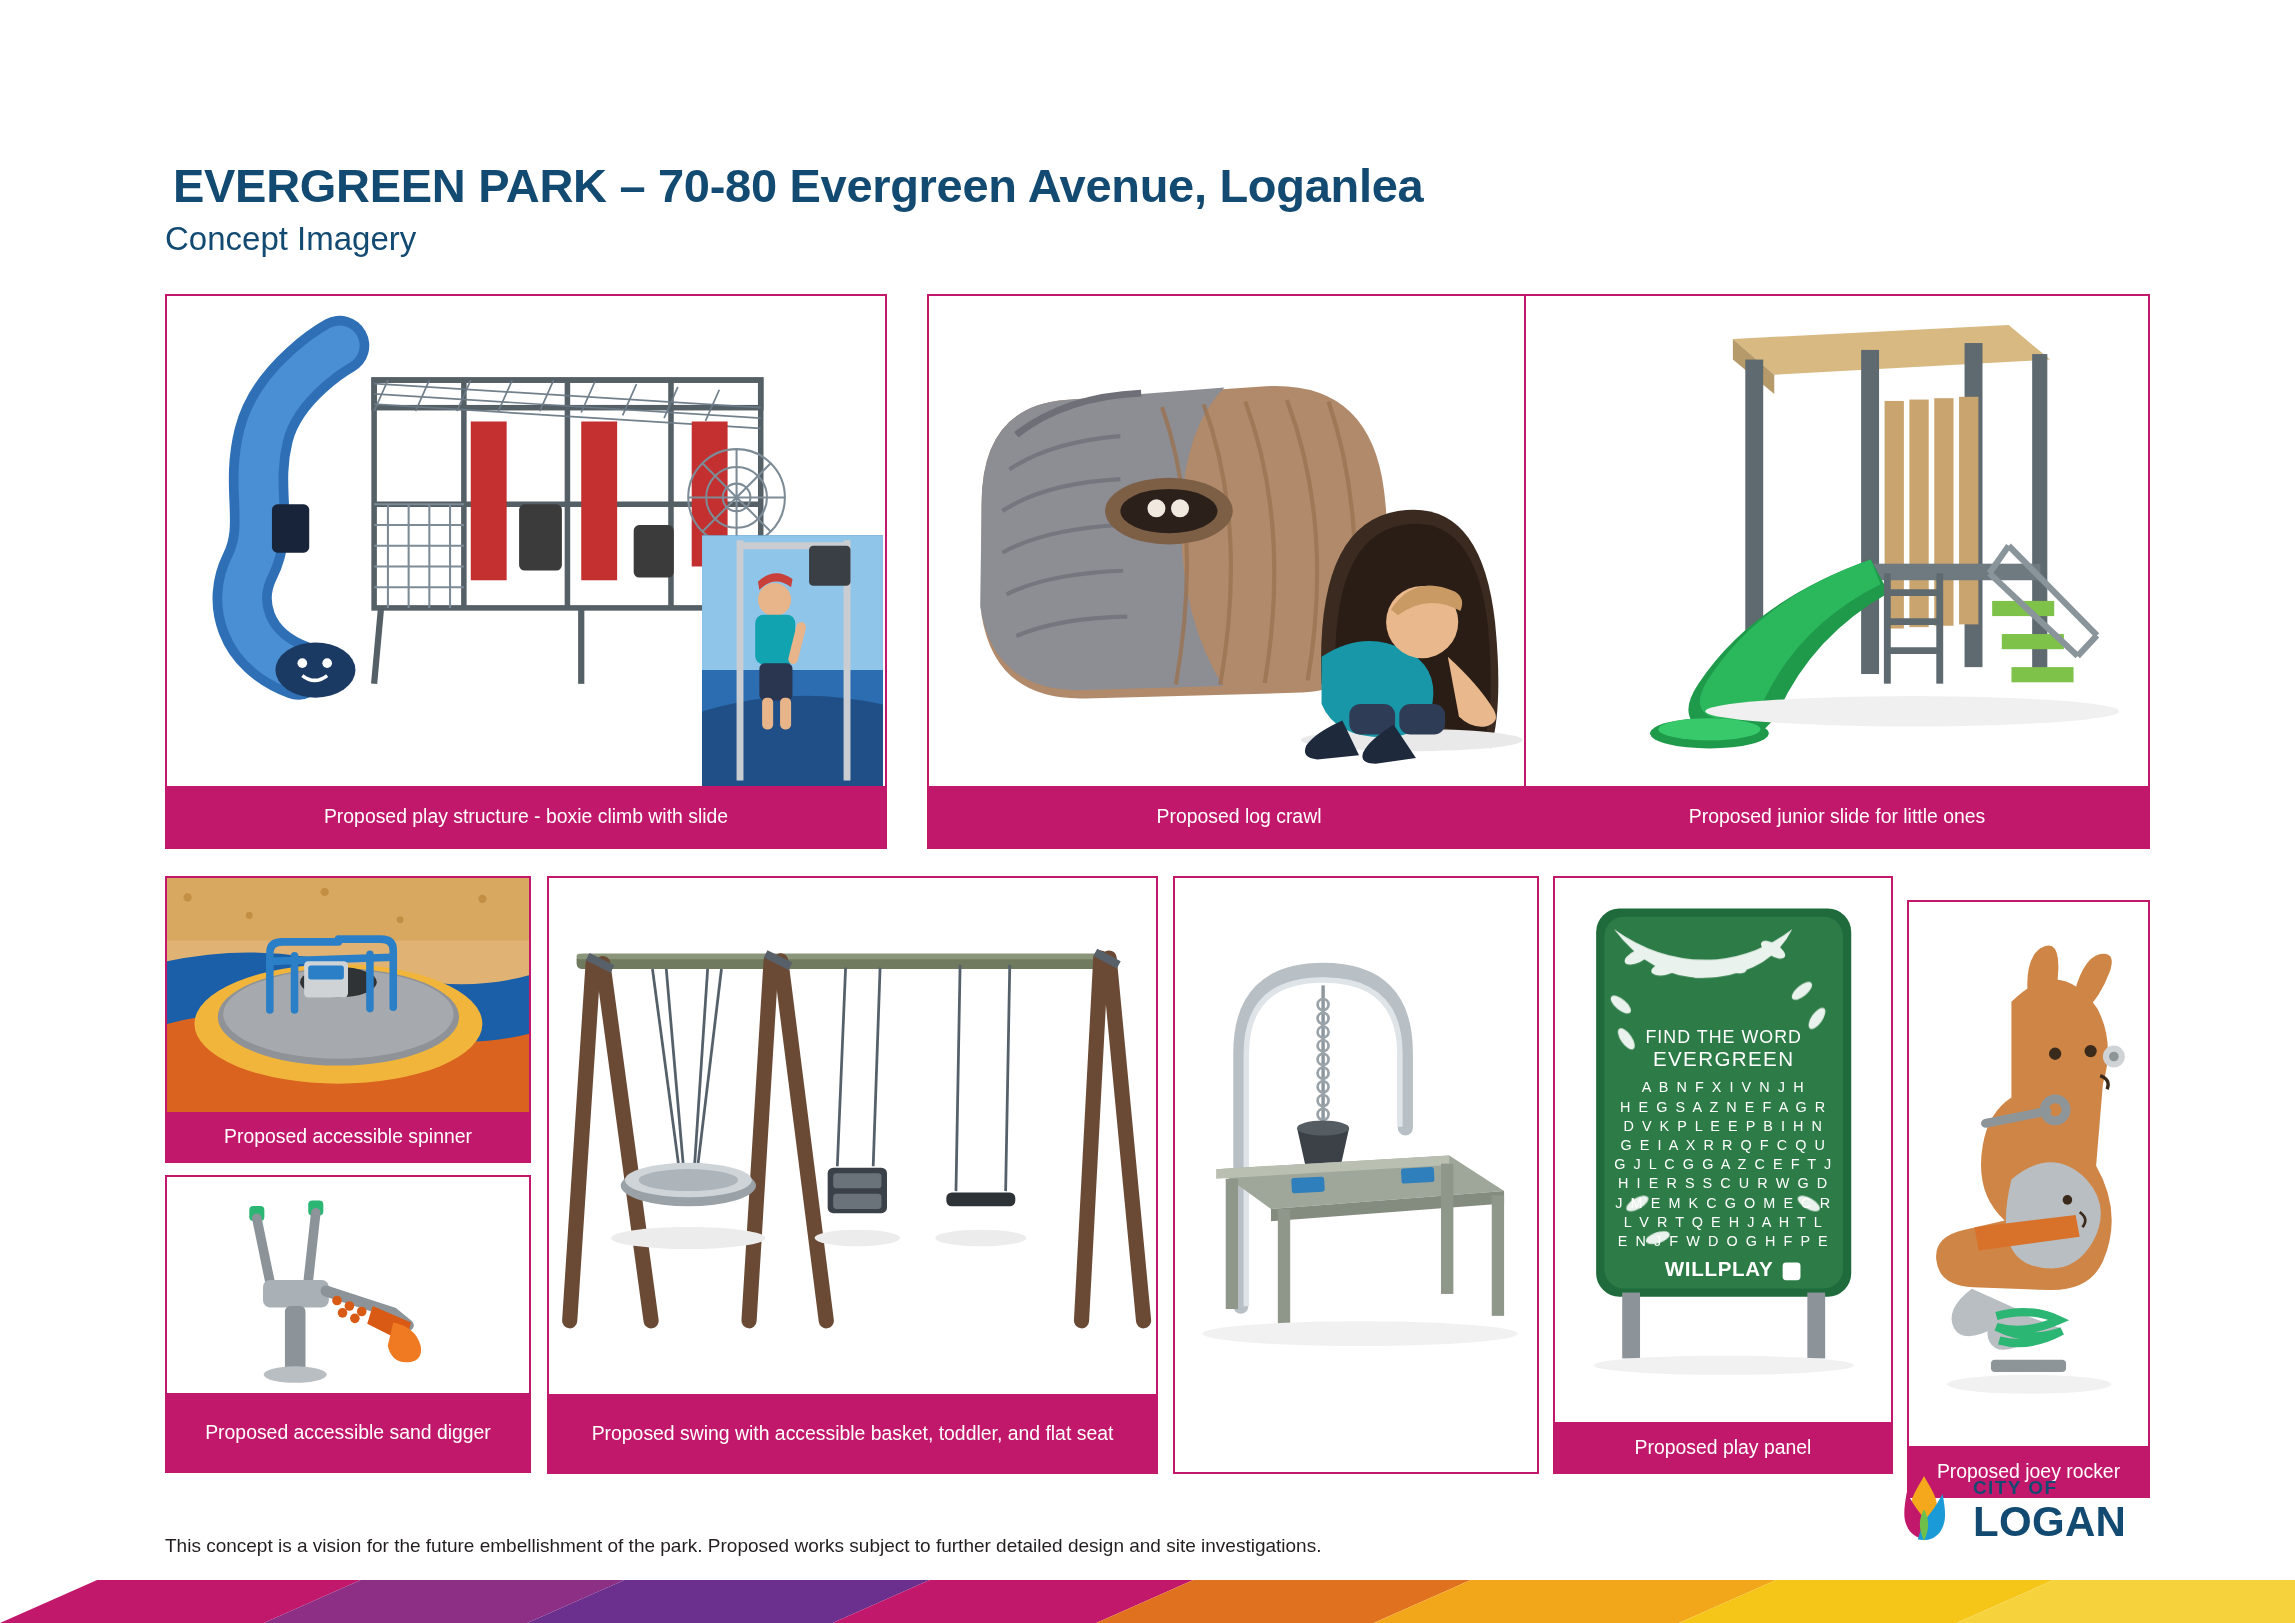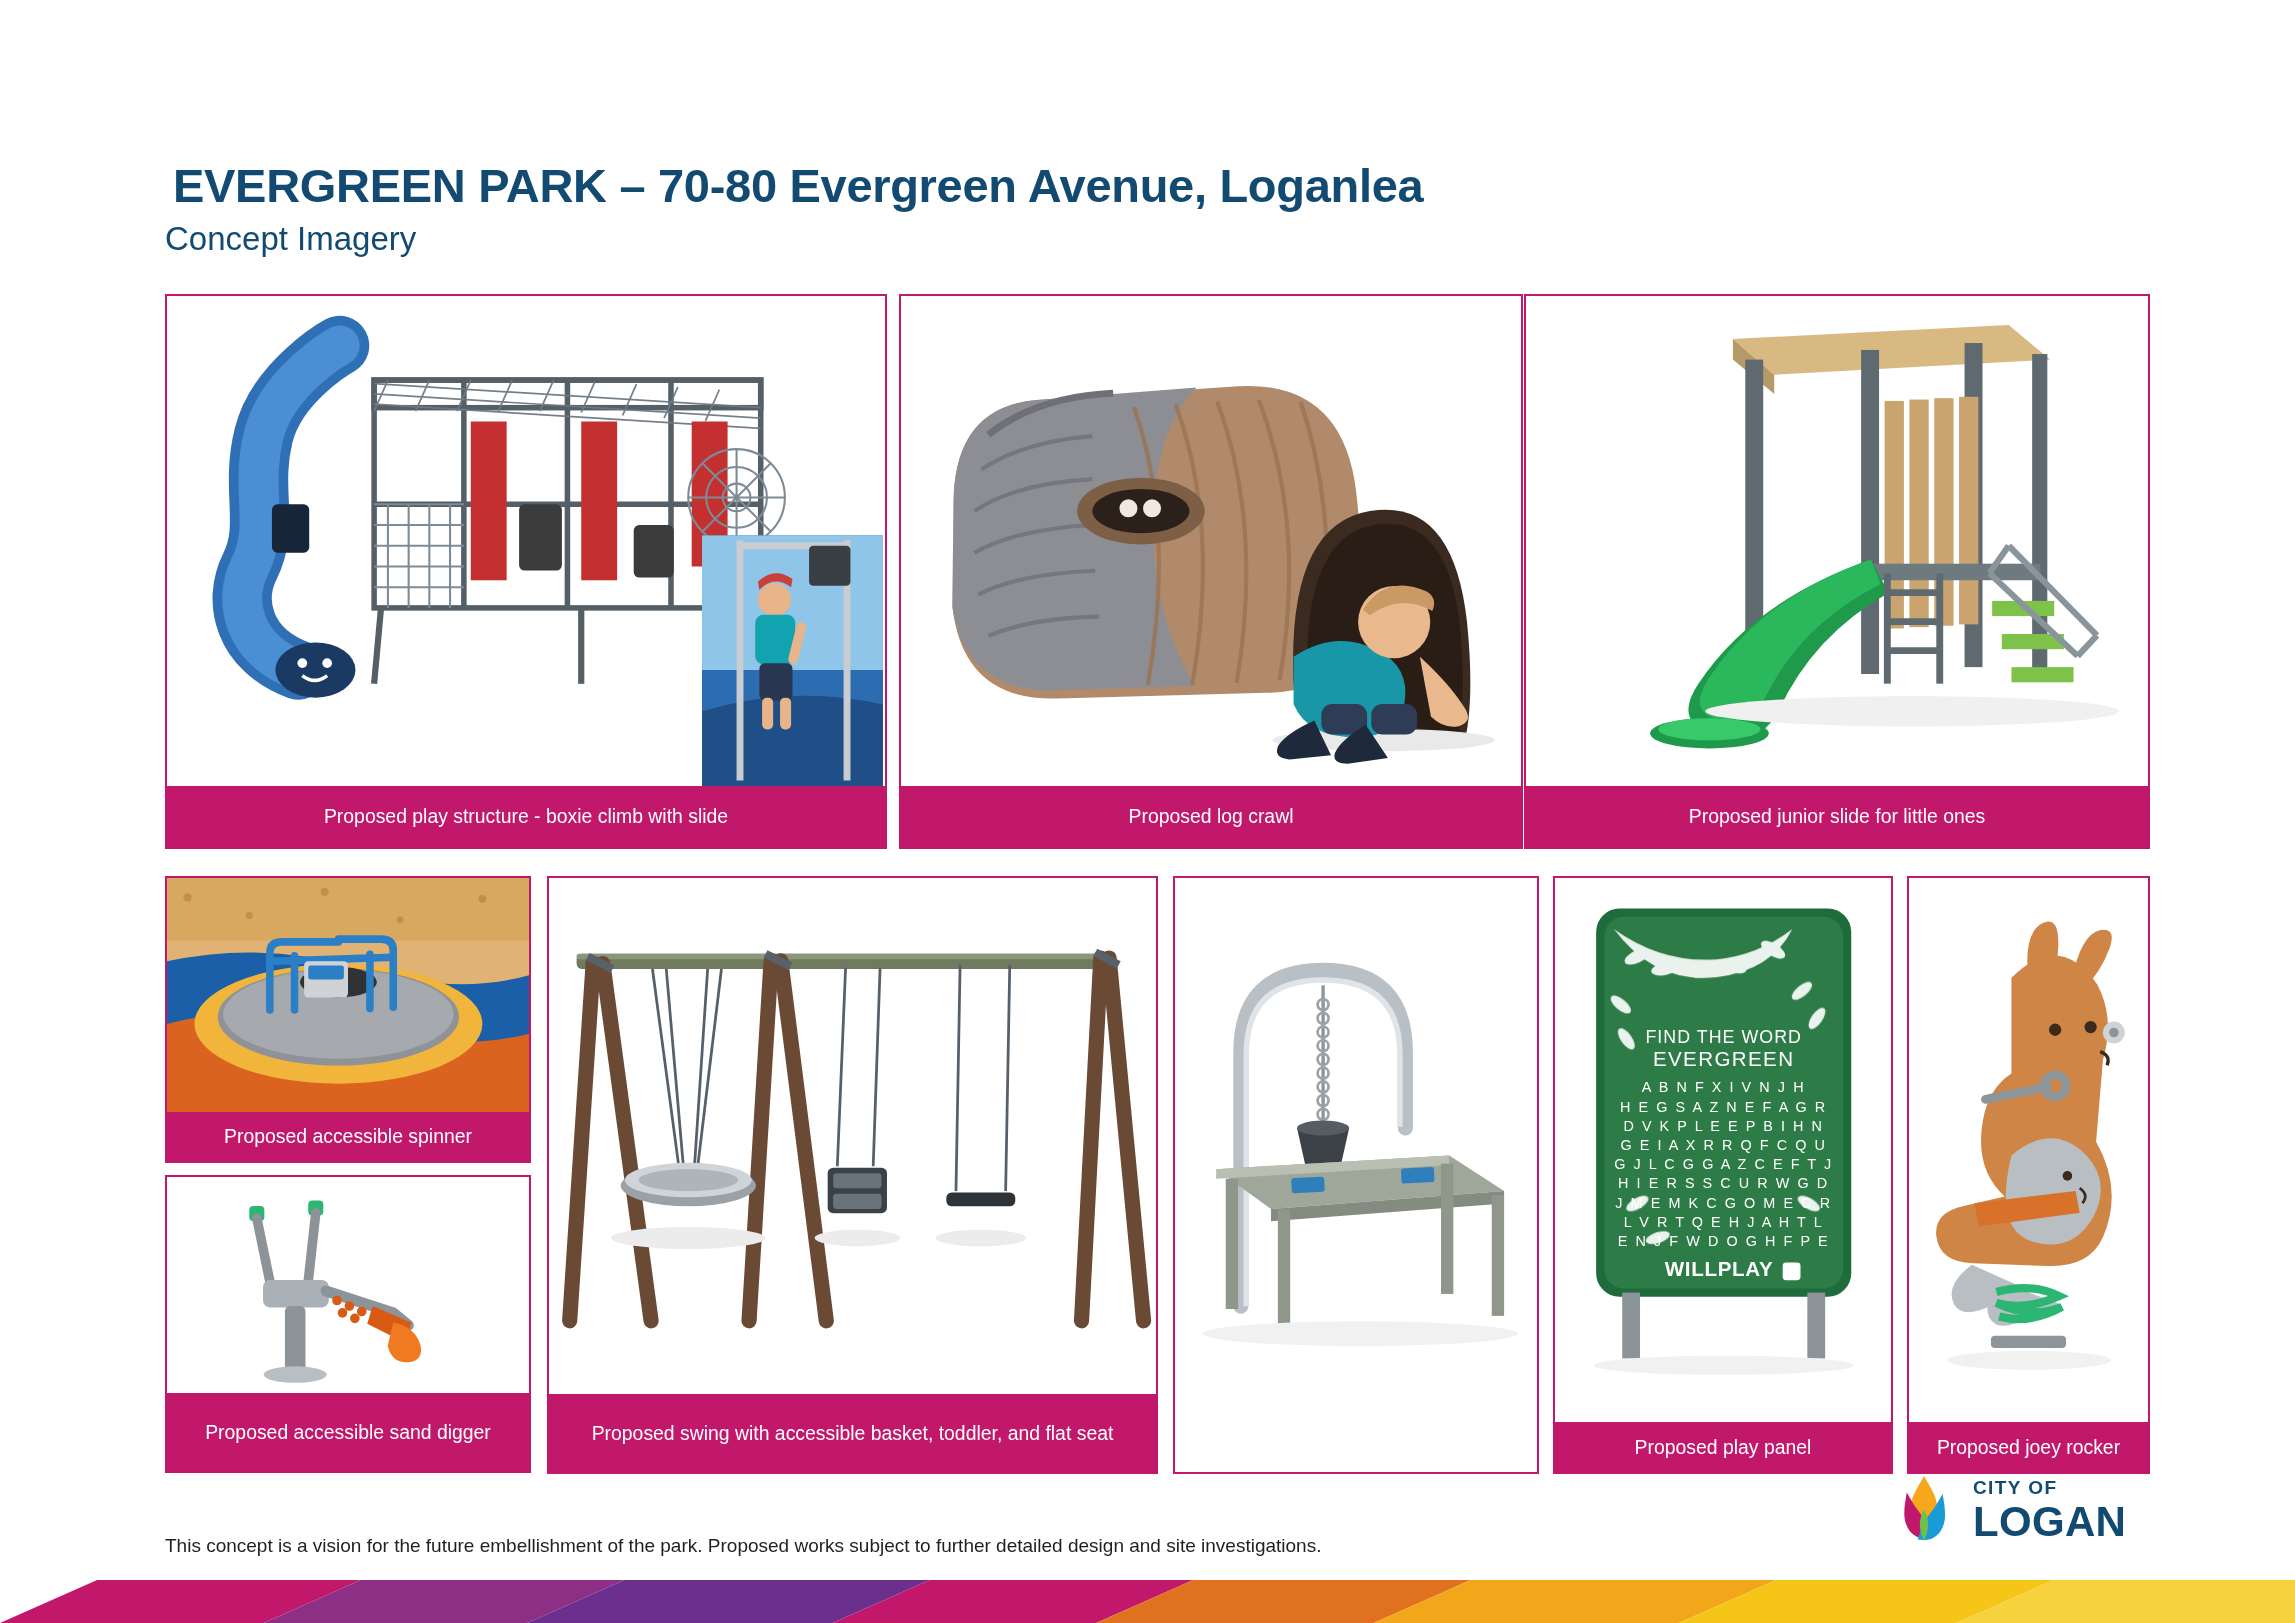--- a/index.html
+++ b/index.html
@@ -218,21 +218,21 @@
             <rect x="858" y="530" width="48" height="54" rx="8" fill="#2a3550"></rect>
             <rect x="862" y="580" width="16" height="46" rx="7" fill="#e8b48a"></rect>
             <rect x="888" y="580" width="16" height="46" rx="7" fill="#e8b48a"></rect>
             <rect x="906" y="470" width="14" height="62" rx="7" fill="#e8b48a" transform="rotate(14 913 500)"></rect>
           </g>
         </svg>
       </div>
       <div class="caption" style="height:61px;">Proposed play structure - boxie climb with slide</div>
     </div>
 
-    <div class="card" style="left:734px; top:0px; width:624px; height:555px;">
+    <div class="card" style="left:762px; top:0px; width:624px; height:555px;">
       <div class="photo" style="height:494px;">
         <svg class="fill" viewBox="0 0 882 712" preserveAspectRatio="xMidYMid meet">
           <rect x="0" y="0" width="882" height="712" fill="#ffffff"></rect>
 
           <path d="M70 300 q0 -140 120 -150 l290 -20 q150 -8 170 150 q18 150 -20 240 q-20 50 -110 52 l-300 8 q-130 4 -150 -120 z" fill="#b08a6a"></path>
           <path d="M70 300 q0 -140 120 -150 l230 -18 q-60 60 -62 190 q-2 140 60 240 l-200 6 q-130 4 -150 -120 z" fill="#8d8d94"></path>
           <path d="M120 200 q70 -55 180 -60" stroke="#6f6f78" stroke-width="10" fill="none"></path>
           <g stroke="#6f6f78" stroke-width="6" fill="none" opacity="0.75">
             <path d="M110 250 q60 -40 160 -48"></path>
             <path d="M100 310 q60 -40 170 -46"></path>
@@ -522,21 +522,21 @@
           <rect x="332" y="556" width="26" height="26" rx="5" fill="#ffffff"></rect>
 
           <rect x="98" y="600" width="26" height="96" fill="#8d9499"></rect>
           <rect x="368" y="600" width="26" height="96" fill="#8d9499"></rect>
           <ellipse cx="246" cy="706" rx="190" ry="14" fill="#f1f1f1"></ellipse>
         </svg>
       </div>
       <div class="caption" style="height:50px;">Proposed play panel</div>
     </div>
 
-    <div class="card" style="left:1742px; top:582px; width:243px; height:598px;">
+    <div class="card" style="left:1742px; top:606px; width:243px; height:598px;">
       <div class="photo" style="height:548px;">
         <svg class="fill" viewBox="0 0 350 790" preserveAspectRatio="xMidYMid meet">
           <rect width="350" height="790" fill="#ffffff"></rect>
 
           <path d="M150 140 q70 -70 126 10 q26 50 8 110 l-10 120 q40 70 10 140 q-20 44 -80 42 l-110 -4 q-50 -2 -54 -40 q-4 -34 40 -44 l60 -14 q-44 -40 -32 -110 q8 -48 42 -70z" fill="#cf8545"></path>
 
           <path d="M176 150 q-10 -70 16 -88 q22 -14 26 14 q4 40 -14 80z" fill="#cf8545"></path>
           <path d="M238 144 q14 -68 42 -74 q24 -4 14 26 q-14 38 -40 62z" fill="#cf8545"></path>
 
           <circle cx="214" cy="216" r="9" fill="#3a2a1c"></circle>

